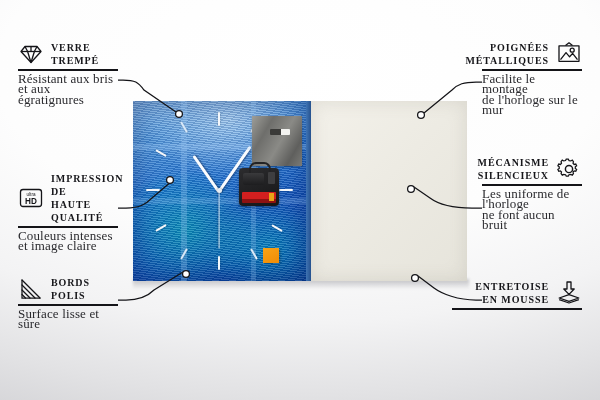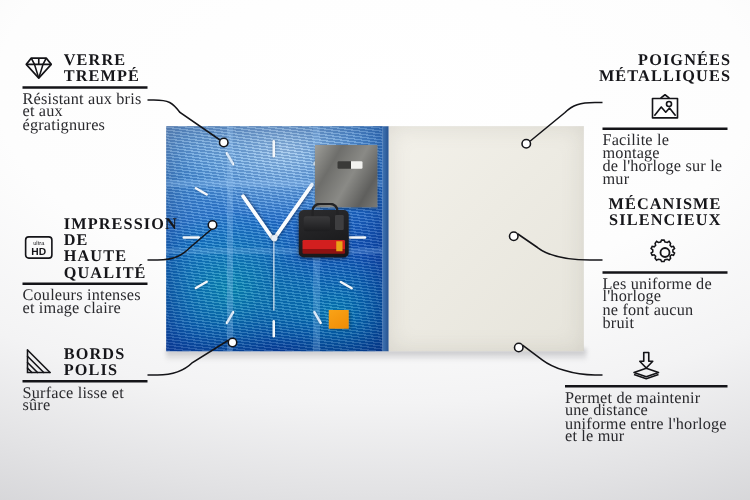--- a/index.html
+++ b/index.html
@@ -89,24 +89,24 @@
   }
   #battery-tip{position:absolute;right:2px;top:1px;width:5px;height:8px;background:#e8a317;}
   #foam{
     position:absolute;left:263px;top:248px;width:16px;height:15px;
     background:linear-gradient(150deg,#f9a317,#ef8c06);
     box-shadow:2px 1px 2px rgba(0,0,0,.18);
   }
   
   .callout{position:absolute;}
   .head{display:flex;align-items:center;gap:7px;}
-  .head.right{flex-direction:column;}
+  .head.right{flex-direction:row;justify-content:flex-end;}
   .title{
     font-family:"Liberation Serif", serif;
-    font-size:13px;font-weight:700;color:#16161a;
+    font-size:10px;font-weight:700;color:#16161a;
     letter-spacing:.9px;line-height:13px;text-transform:uppercase;
   }
   .left .title{text-align:left;}
   .right .title{text-align:right;}
   .rule{height:1.6px;background:#141418;margin-top:2px;}
   .desc{
     font-family:"Liberation Serif", serif;
     font-size:13px;color:#2a2a2e;line-height:10.5px;margin-top:3px;
     letter-spacing:.15px;
   }
@@ -305,30 +305,32 @@
     </div>
     <div class="rule" style="width:100px;"></div>
     <div class="desc">
       <div>Les uniforme de l'horloge</div>
       <div>ne font aucun bruit</div>
     </div>
   </div>
 
   <div class="callout right" style="left:452px;top:280px;width:130px;">
     <div class="head right">
+      <div>
+        <div class="title">
+          <div>ENTRETOISE</div>
+          <div>EN MOUSSE</div>
+        </div>
+      </div>
       <span class="ico">
         <svg viewBox="0 0 26 26">
             <g fill="none" stroke="#141418" stroke-width="1.3" stroke-linejoin="round">
           <path d="M11 2 h4 v7 h3.2 L13 14.4 L7.8 9 H11 Z"></path>
           <path d="M13 14.6 L3.2 18 L13 21.4 L22.8 18 Z"></path>
           <path d="M3.2 19.6 L13 23 L22.8 19.6"></path>
         </g>
           </svg>
       </span>
     </div>
     <div class="rule" style="width:130px;"></div>
-    <div class="desc">
-      <div>Permet de maintenir une distance</div>
-      <div>uniforme entre l'horloge et le mur</div>
-    </div>
   </div>
 
 </div>
 
 </body></html>

